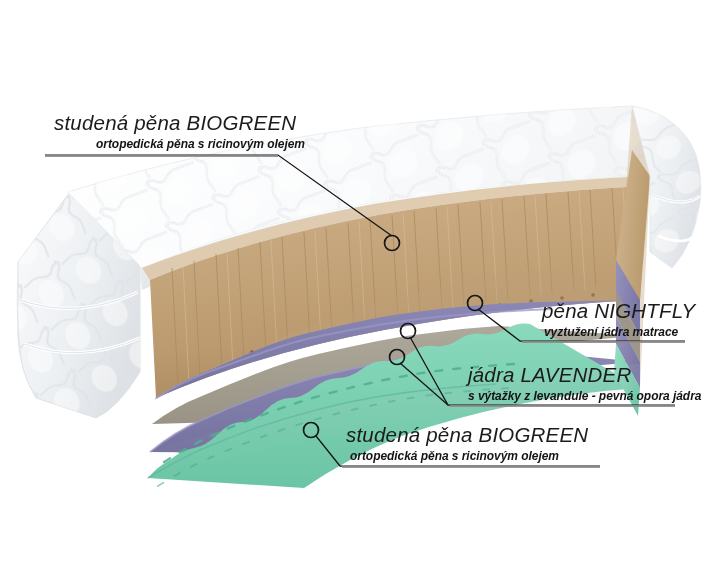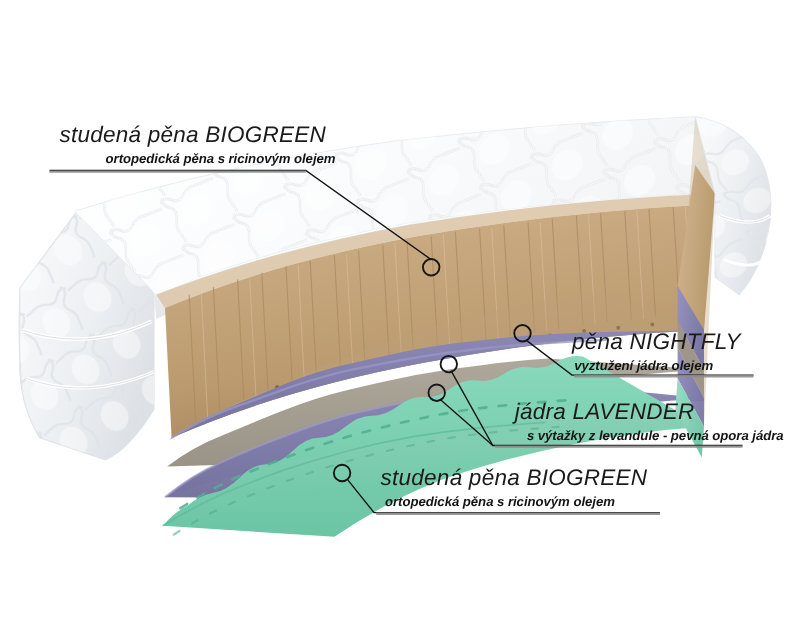--- a/index.html
+++ b/index.html
@@ -49,26 +49,26 @@
     color: #141414;
     line-height: 1.05;
   }
 
   
   #callout-biogreen-top { left: 50px; top: 112px; }
   #callout-biogreen-top .title { margin-left: 4px; }
   #callout-biogreen-top .subtitle { margin-left: 46px; margin-top: 4px; }
 
   
-  #callout-nightfly { left: 520px; top: 300px; }
+  #callout-nightfly { left: 542px; top: 300px; }
   #callout-nightfly .subtitle { margin-left: 2px; margin-top: 4px; }
 
   
   #callout-lavender { left: 468px; top: 364px; }
-  #callout-lavender .subtitle { margin-left: 11px; margin-top: 4px; }
+  #callout-lavender .subtitle { margin-left: 0; margin-top: 4px; }
 
   
   #callout-biogreen-bottom { left: 346px; top: 424px; }
   #callout-biogreen-bottom .subtitle { margin-left: 4px; margin-top: 4px; }
 </style>
 </head>
 <body>
 
 <div id="stage">
 
@@ -383,21 +383,21 @@
     </g>
   </svg>
 
   <div class="callout" id="callout-biogreen-top">
     <div class="title">studená pěna BIOGREEN</div>
     <div class="subtitle">ortopedická pěna s ricinovým olejem</div>
   </div>
 
   <div class="callout" id="callout-nightfly">
     <div class="title">pěna NIGHTFLY</div>
-    <div class="subtitle">vyztužení jádra olejem</div>
+    <div class="subtitle">vyztužení jádra matrace</div>
   </div>
 
   <div class="callout" id="callout-lavender">
     <div class="title">jádra LAVENDER</div>
     <div class="subtitle">s výtažky z levandule - pevná opora jádra</div>
   </div>
 
   <div class="callout" id="callout-biogreen-bottom">
     <div class="title">studená pěna BIOGREEN</div>
     <div class="subtitle">ortopedická pěna s ricinovým olejem</div>

